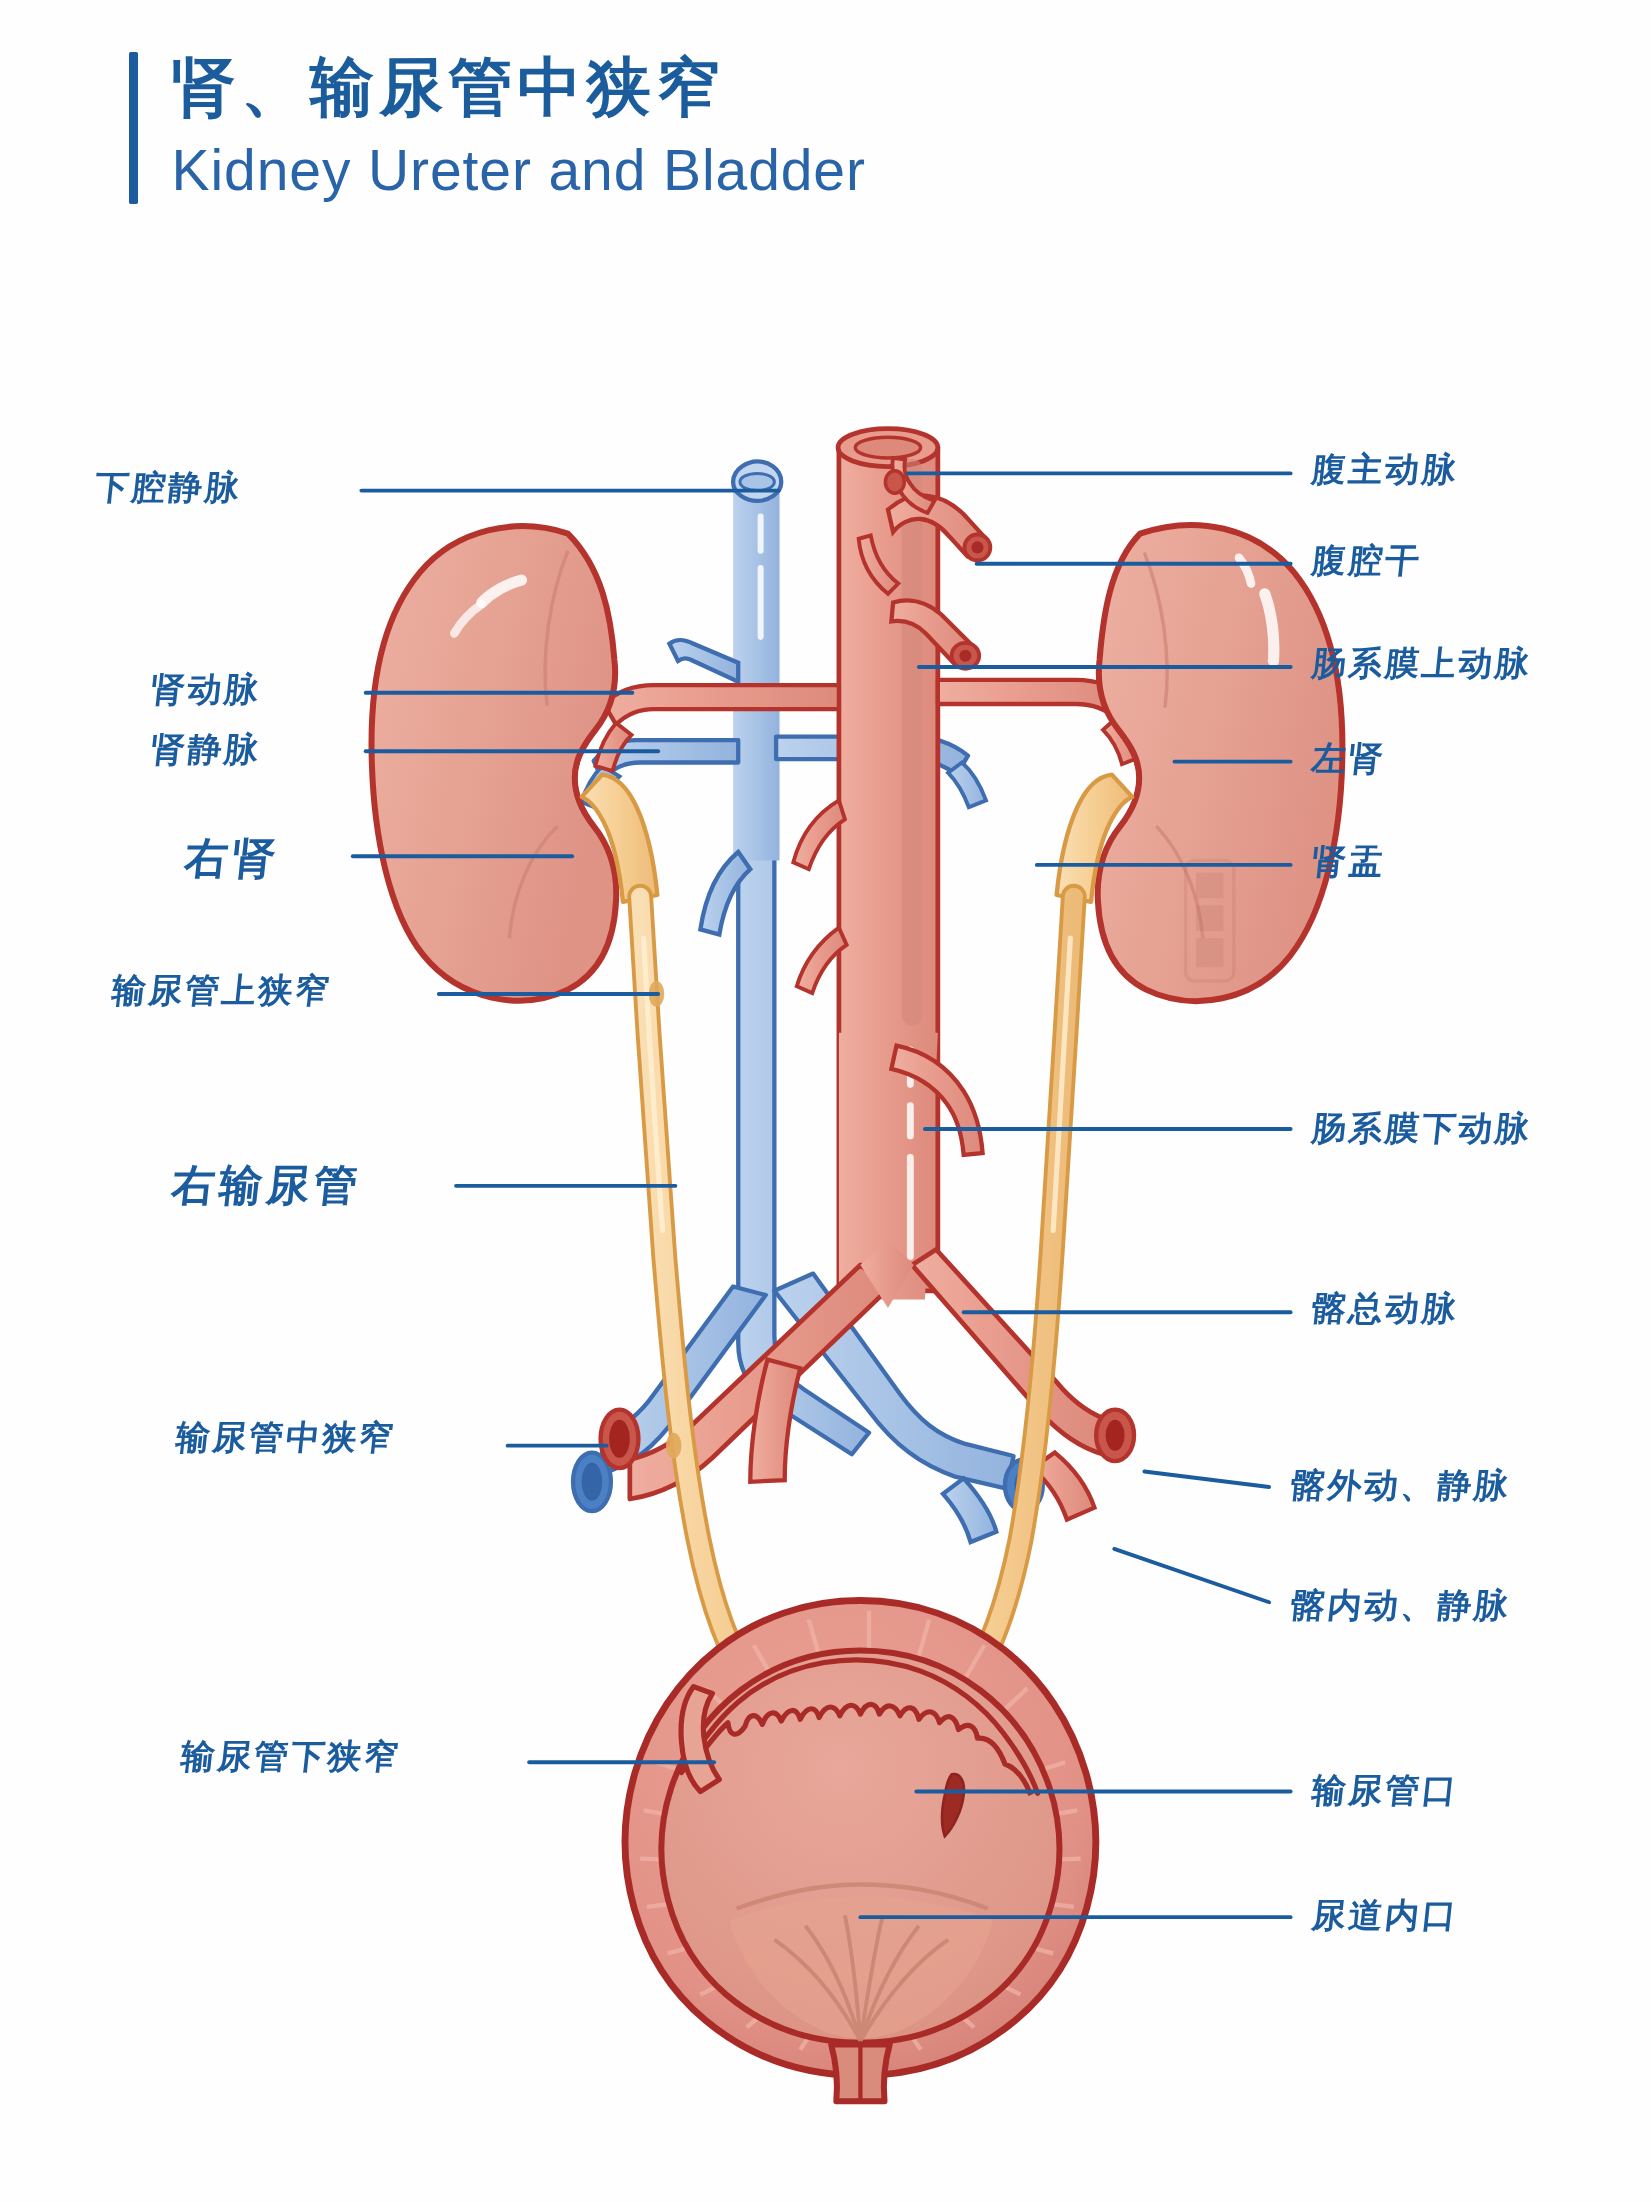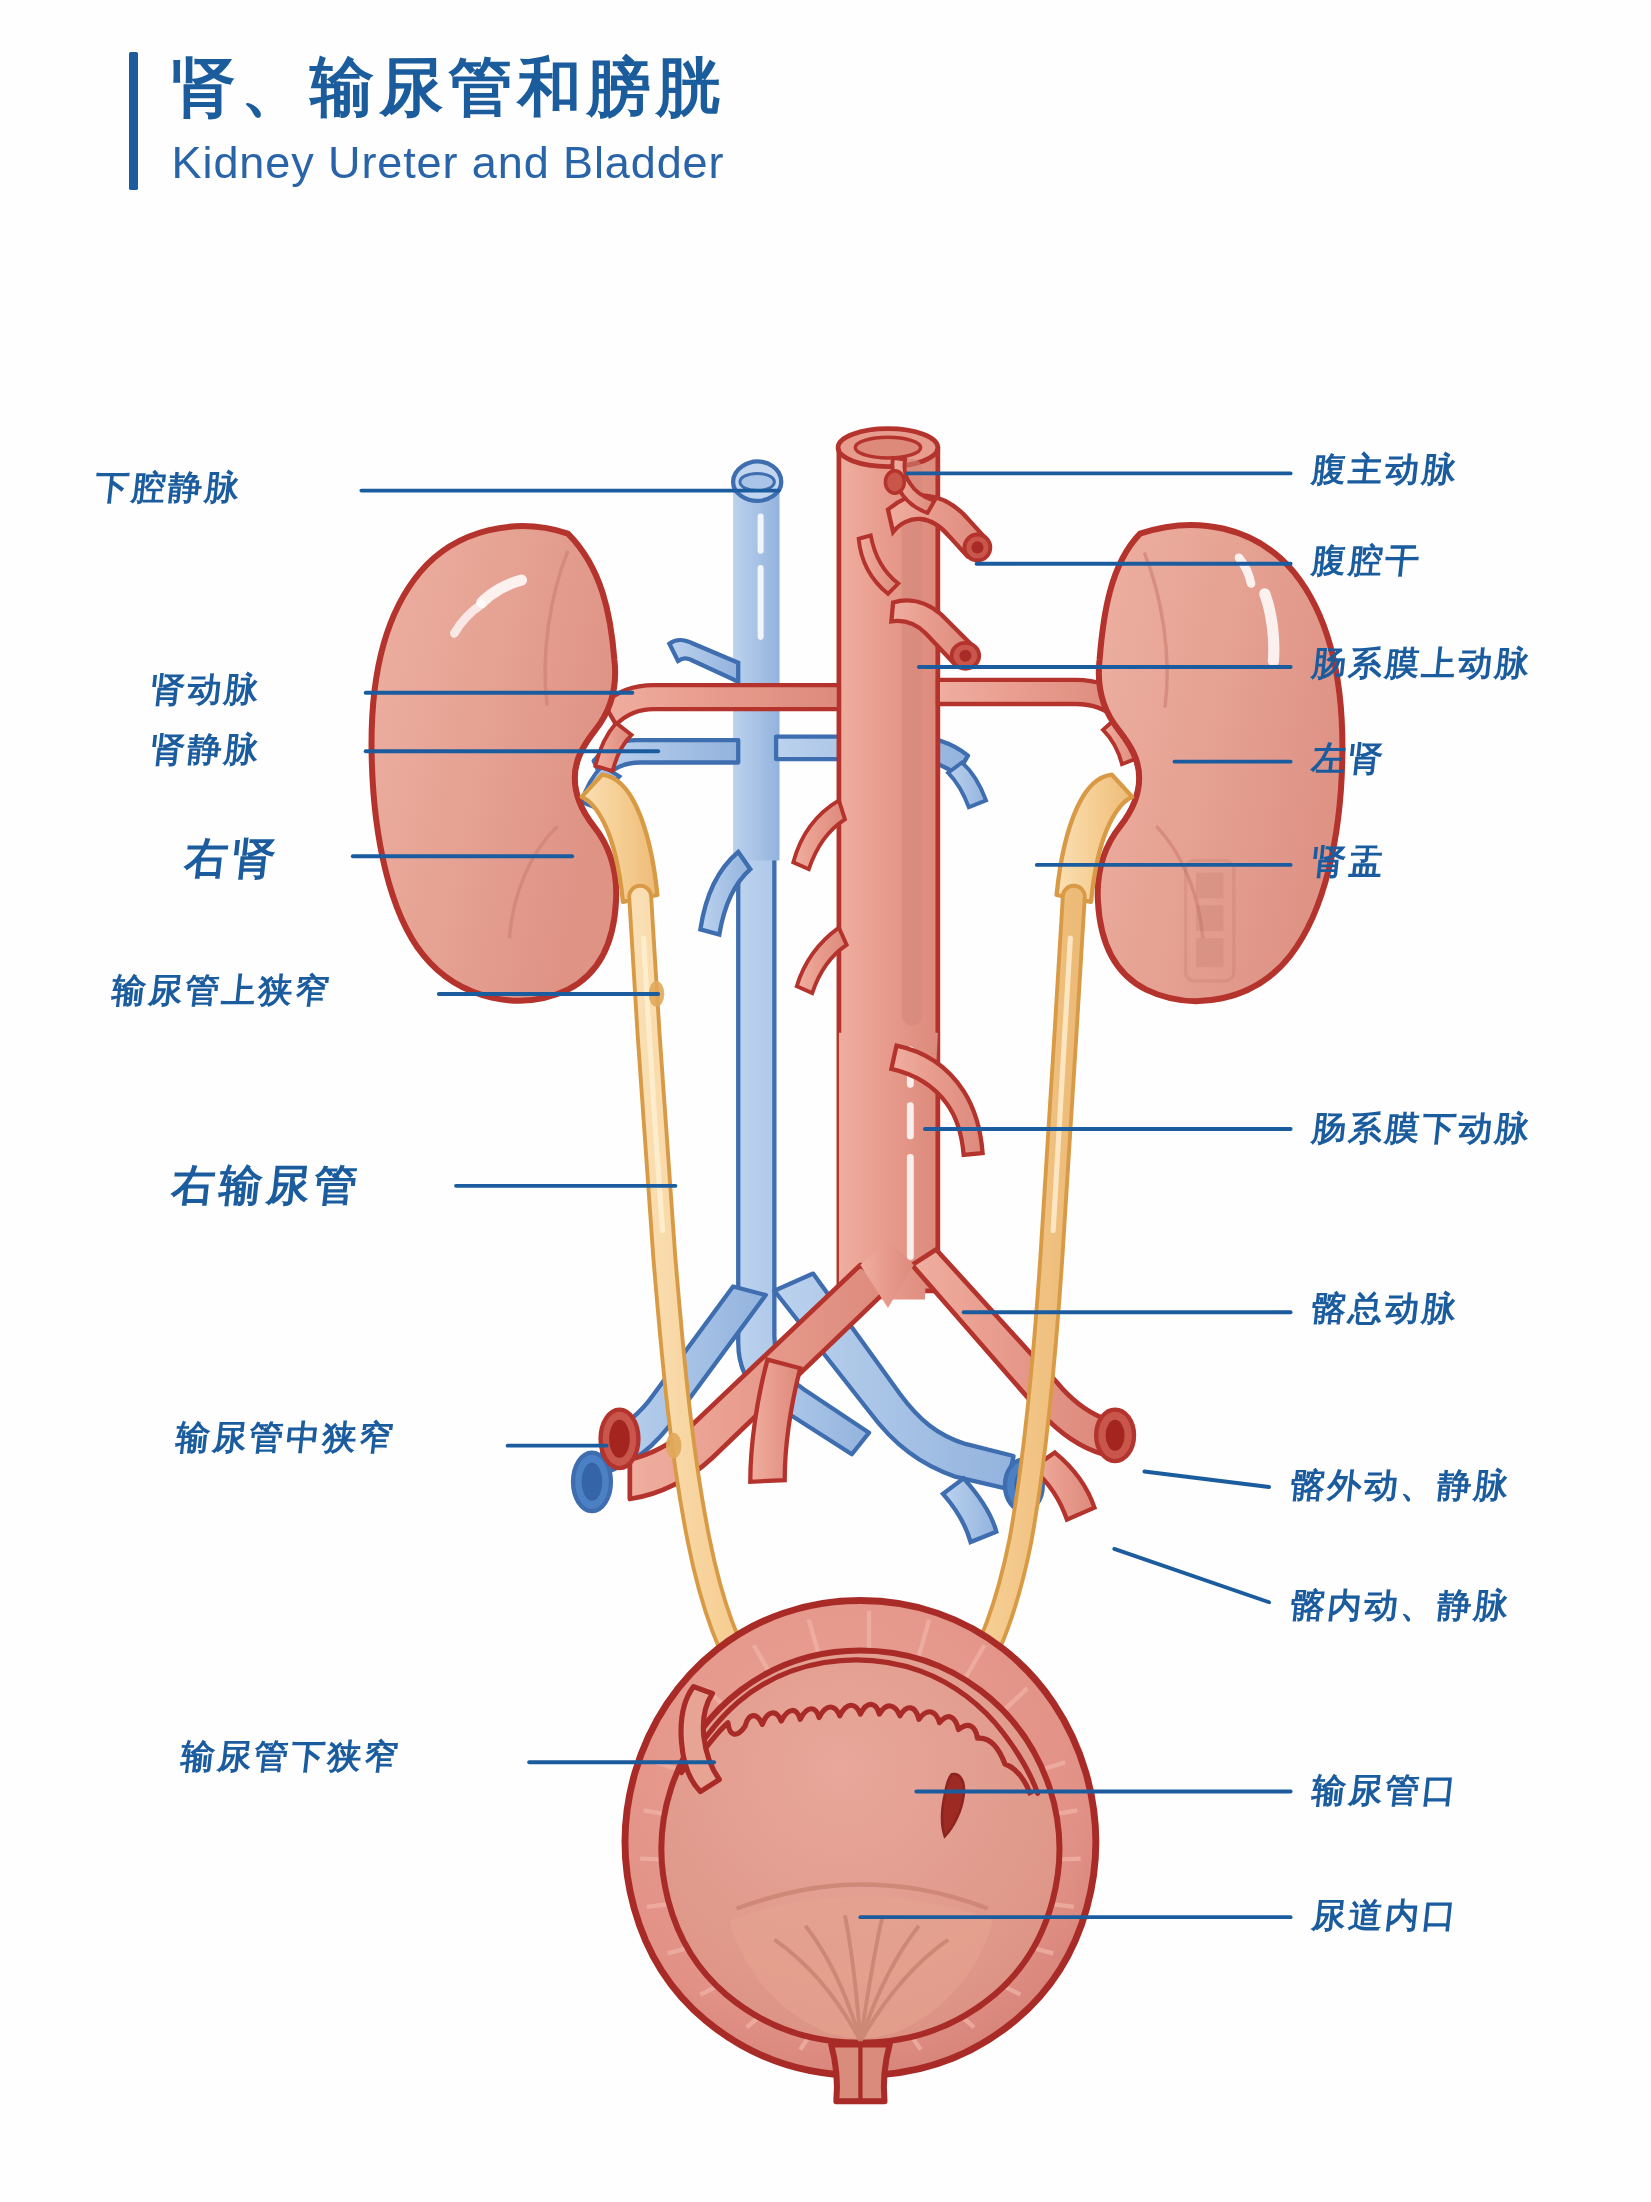--- a/index.html
+++ b/index.html
@@ -14,21 +14,21 @@
   
   .title-wrap{position:absolute;left:129px;top:52px;display:flex;align-items:stretch;}
   .title-bar{width:8.6px;background:#1C5C9E;border-radius:1.7px;margin-right:34px;}
   .title-texts{display:flex;flex-direction:column;justify-content:center;}
   .title-cn{
     font-family:"DejaVu Sans","Liberation Sans",sans-serif;
     font-size:64px;font-weight:700;color:#1A5C9C;letter-spacing:5.2px;
     line-height:1.12;margin:0;white-space:nowrap;
   }
   .title-en{
-    font-size:45px;font-weight:400;color:#2A64A8;letter-spacing:0.9px;
+    font-size:57px;font-weight:400;color:#2A64A8;letter-spacing:0.9px;
     line-height:1.2;margin-top:12px;white-space:nowrap;
   }
 
   
   .label{
     position:absolute;
     font-family:"DejaVu Sans","Liberation Sans",sans-serif;
     color:#1B5C9E;font-weight:700;
     font-size:34px;letter-spacing:2.6px;white-space:nowrap;
     transform:skewX(-6deg);
@@ -41,21 +41,21 @@
   .lead{stroke:#1B5C9E;stroke-width:4.5;fill:none;stroke-linecap:round;}
 </style>
 </head>
 <body>
 
 <div id="root">
 
   <div class="title-wrap">
     <div class="title-bar"></div>
     <div class="title-texts">
-      <div class="title-cn">肾、输尿管和膀胱</div>
+      <div class="title-cn">肾、输尿管中狭窄</div>
       <div class="title-en">Kidney Ureter and Bladder</div>
     </div>
   </div>
 
   <svg class="figure" viewBox="0 0 1920 2560">
     <defs>
       <linearGradient id="gKid" x1="0" y1="0" x2="1" y2="0.4">
         <stop offset="0%" stop-color="#EDB0A1"></stop>
         <stop offset="55%" stop-color="#E5A192"></stop>
         <stop offset="100%" stop-color="#DE9385"></stop>

